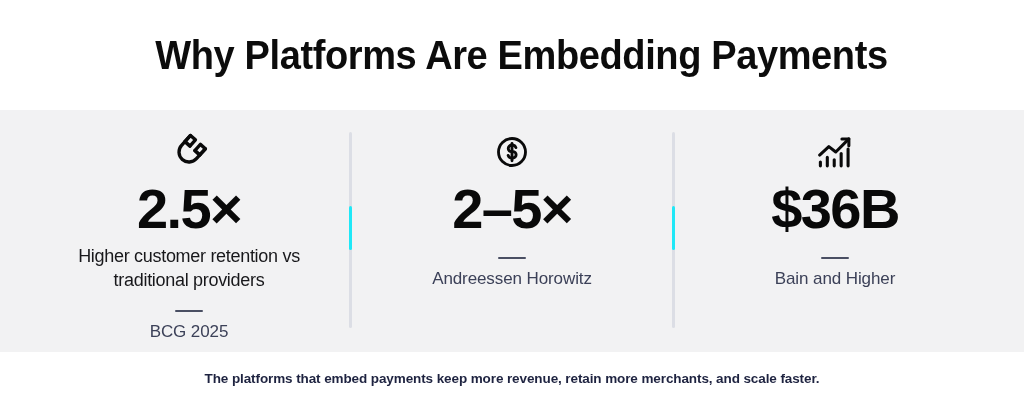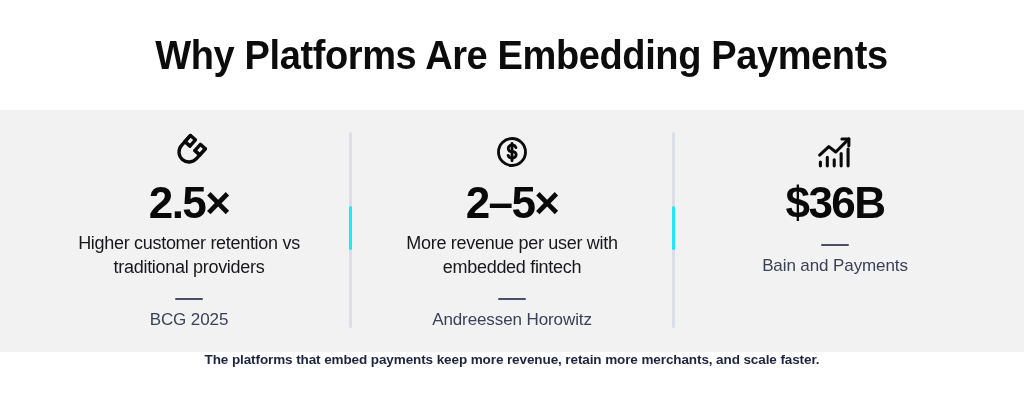--- a/index.html
+++ b/index.html
@@ -74,21 +74,21 @@
     justify-content: center;
     margin-bottom: 8px;
   }
   .stat-icon svg {
     display: block;
   }
 
   .stat-value {
     font-family: "Liberation Sans", sans-serif;
     font-weight: 700;
-    font-size: 44px;
+    font-size: 56px;
     line-height: 1.05;
     letter-spacing: -1.6px;
     color: #090909;
     text-align: center;
     white-space: nowrap;
   }
 
   .stat-desc {
     font-family: Liberation Sans, sans-serif;
     font-weight: 400;
@@ -138,20 +138,21 @@
     height: 22%;
     background: #1FE8F7;
     border-radius: 2px;
   }
 
   
   .footer-area {
     height: 54px;
     background: #ffffff;
     display: flex;
+    align-items: center;
     justify-content: center;
   }
   .footer-text {
     font-family: "Liberation Sans Narrow", "Liberation Sans", sans-serif;
     font-weight: 700;
     font-size: 13.5px;
     line-height: 1.2;
     letter-spacing: -0.1px;
     color: #1E2340;
     text-align: center;
@@ -193,21 +194,20 @@
 
     <div class="stat-col">
       <div class="stat-icon">
         <svg width="36" height="36" viewBox="0 0 24 24" fill="none" stroke="#0A0A0A" stroke-width="1.9" stroke-linecap="round" stroke-linejoin="round">
           <circle cx="12" cy="12" r="9"></circle>
           <path d="M12 6.2 L12 17.8"></path>
           <path d="M14.6 9.1 a2.4 2.4 0 0 0 -2.4 -1.6 h-0.6 a2.1 2.1 0 0 0 0 4.2 h1.0 a2.15 2.15 0 0 1 0 4.3 h-0.7 a2.45 2.45 0 0 1 -2.45 -1.7"></path>
         </svg>
       </div>
       <div class="stat-value">2–5×</div>
-      <div class="stat-desc">More revenue per user with embedded fintech</div>
       <div class="stat-dash"></div>
       <div class="stat-source">Andreessen Horowitz</div>
     </div>
 
     <div class="divider">
       <div class="accent"></div>
     </div>
 
     <div class="stat-col">
       <div class="stat-icon">
@@ -216,21 +216,21 @@
           <path d="M17.5 3.5 L22 3.5 L22 8"></path>
           <path d="M3.5 18.5 L3.5 21"></path>
           <path d="M8 15.5 L8 21"></path>
           <path d="M12.5 17 L12.5 21"></path>
           <path d="M17 13 L17 21"></path>
           <path d="M21.5 10 L21.5 21"></path>
         </svg>
       </div>
       <div class="stat-value">$36B</div>
       <div class="stat-dash"></div>
-      <div class="stat-source">Bain and Payments</div>
+      <div class="stat-source">Bain and Higher</div>
     </div>
 
   </div>
 
   <div class="footer-area">
     <div class="footer-text">The platforms that embed payments keep more revenue, retain more merchants, and scale faster.</div>
   </div>
 
 </div>
 

